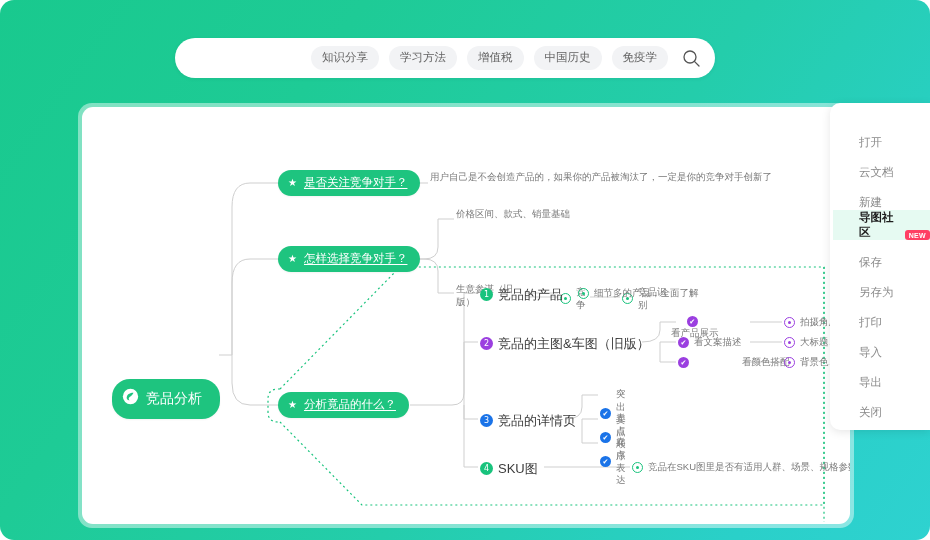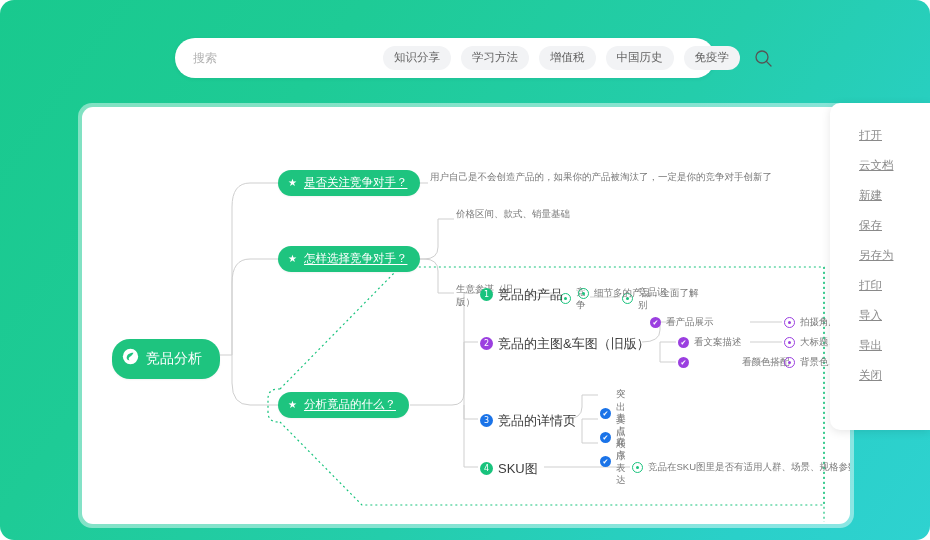--- a/index.html
+++ b/index.html
@@ -67,20 +67,21 @@
     display: flex; align-items: center; gap: 7px;
     color: #ffffff; cursor: pointer;
     box-shadow: 0 1px 2px rgba(0,0,0,0.05);
   }
   .pill .label { font-size: 11.5px; text-decoration: underline; text-underline-offset: 2px; }
   .star { font-size: 10px; line-height: 1; color: #fff; }
 
   #root-node .pill {
     border-radius: 18px; padding: 9px 18px 10px 10px; 
     background: #1ec47f;
+    margin-top: 40px;
   }
   #root-node .label { font-size: 14px; text-decoration: none; font-weight: normal; }
 
   .txt {
     font-size: 9.5px; color: #7a7a7a;
     text-decoration-color: #d8d8d8;
     text-underline-offset: 3px; cursor: pointer;
     line-height: 1.35;
   }
   .txt.dark { color: #3c3c3c; font-size: 13px; }
@@ -120,39 +121,38 @@
     width: 100px; height: 327px;
     background: #ffffff;
     border-radius: 10px 0 0 10px;
     padding: 4px 0;
     box-shadow: 0 2px 10px rgba(0,0,0,0.10);
     border: 3px solid rgba(255,255,255,0.5);
     border-right: none;
   }
   #side-menu-inner { background:#fff; border-radius: 7px 0 0 7px; height: 100%; padding: 10px 0; }
   .menu-item {
-    height: 30px; display: flex; align-items: center;
+    height: 30px; display: flex; align-items: flex-end;
     padding-left: 26px; font-size: 11.5px; color: #8a8a8a;
-    cursor: pointer; position: relative; text-decoration: underline;
+    cursor: pointer; position: relative;
   }
   .menu-item.active { background: #e6faf2; color: #1d1d1d; font-weight: bold; }
   .new-badge {
     background: #ff3f64; color: #fff;
     font-size: 7px; font-weight: bold;
     border-radius: 3px; padding: 2px 4px 1.5px;
     margin-left: 6px; letter-spacing: 0.3px;
   }
 </style>
 </head>
 <body>
 
 <div id="app">
 
   <div id="searchbar">
-    <input id="search-input" type="text" placeholder="搜索" style="">
     <div class="tags">
       <span class="tag">知识分享</span>
       <span class="tag">学习方法</span>
       <span class="tag">增值税</span>
       <span class="tag">中国历史</span>
       <span class="tag">免疫学</span>
     </div>
     <span id="search-icon">
       <svg width="19" height="19" viewBox="0 0 19 19">
         <circle cx="8" cy="8" r="6" fill="none" stroke="#555" stroke-width="1.3"></circle>
@@ -267,21 +267,21 @@
       </div>
       <div class="node" style="left:496px; top:180px;">
         <span class="ring"></span>
         <span class="txt">细节多的产品，全面了解</span>
       </div>
 
       <div class="node" style="left:398px; top:228px;">
         <span class="badge purple">2</span>
         <span class="txt dark">竞品的主图&amp;车图（旧版）</span>
       </div>
-      <div class="node" style="left:568px; top:209px;">
+      <div class="node" style="left:589px; top:209px;flex-direction:column;">
         <span class="chk purple">✔</span>
         <span class="txt">看产品展示</span>
       </div>
       <div class="node" style="left:702px; top:209px;">
         <span class="ring purple"></span>
         <span class="txt">拍摄角度、是否精修、是</span>
       </div>
       <div class="node" style="left:596px; top:229px;">
         <span class="chk purple">✔</span>
         <span class="txt">看文案描述</span>
@@ -332,20 +332,24 @@
     <div id="side-menu-inner">
       <div class="menu-item">
         <span>打开</span>
       </div>
       <div class="menu-item">
         <span>云文档</span>
       </div>
       <div class="menu-item">
         <span>新建</span>
       </div>
+      <div class="menu-item active">
+        <span>导图社区</span>
+        <span class="new-badge">NEW</span>
+      </div>
       <div class="menu-item">
         <span>保存</span>
       </div>
       <div class="menu-item">
         <span>另存为</span>
       </div>
       <div class="menu-item">
         <span>打印</span>
       </div>
       <div class="menu-item">

